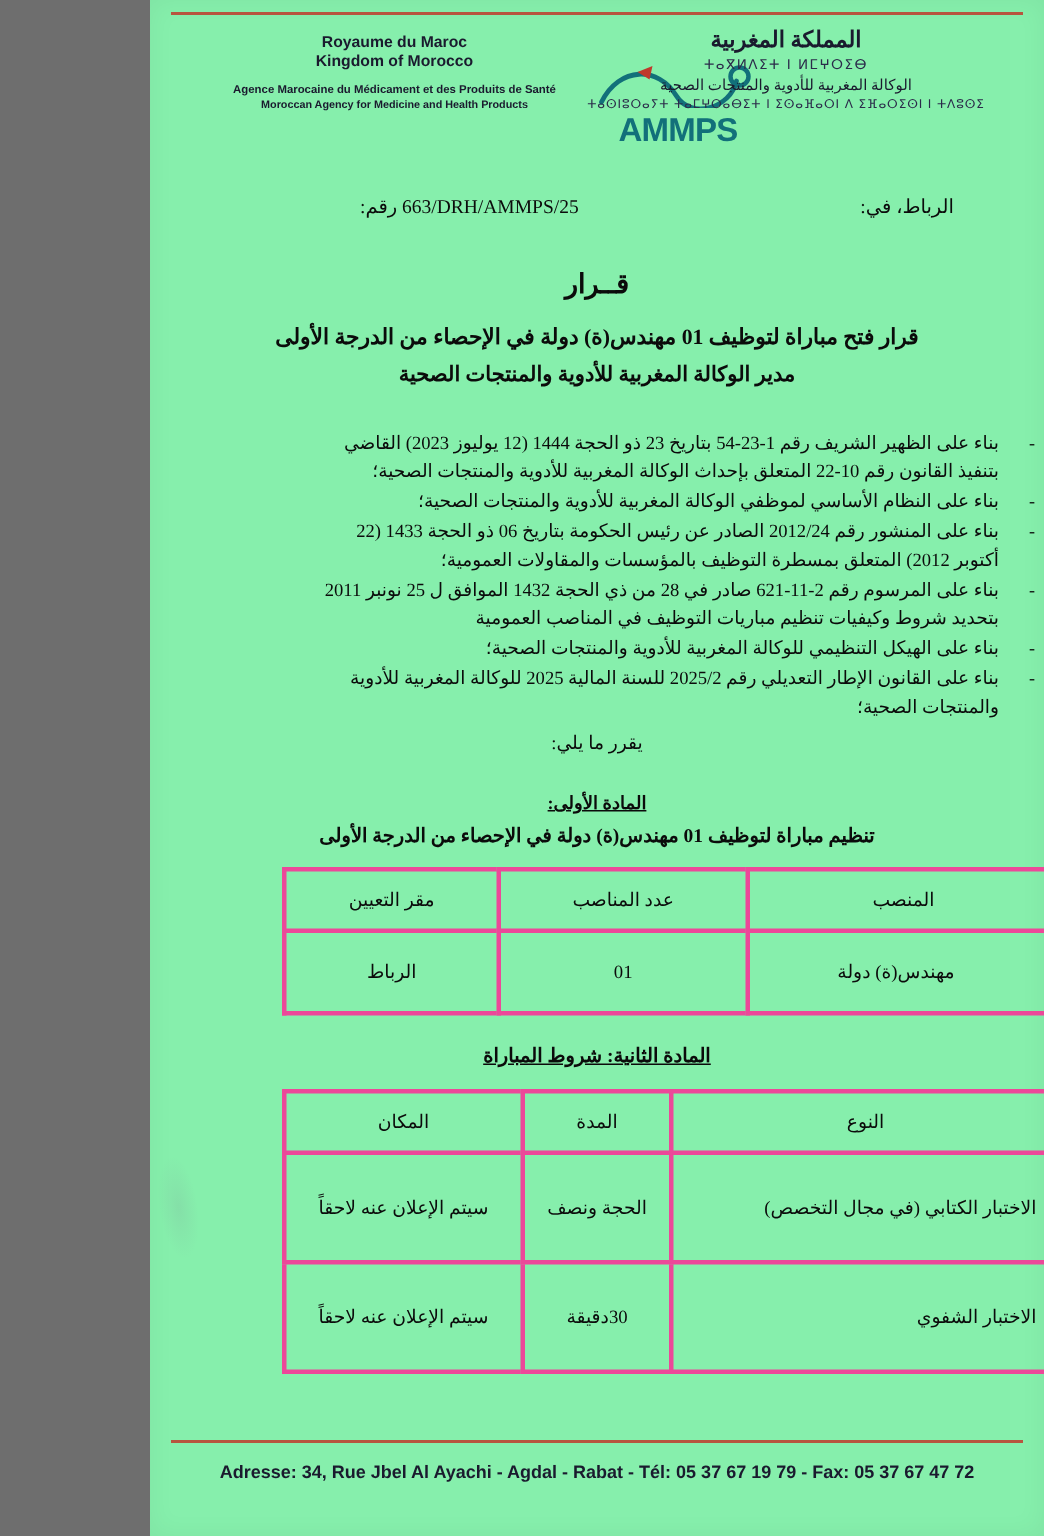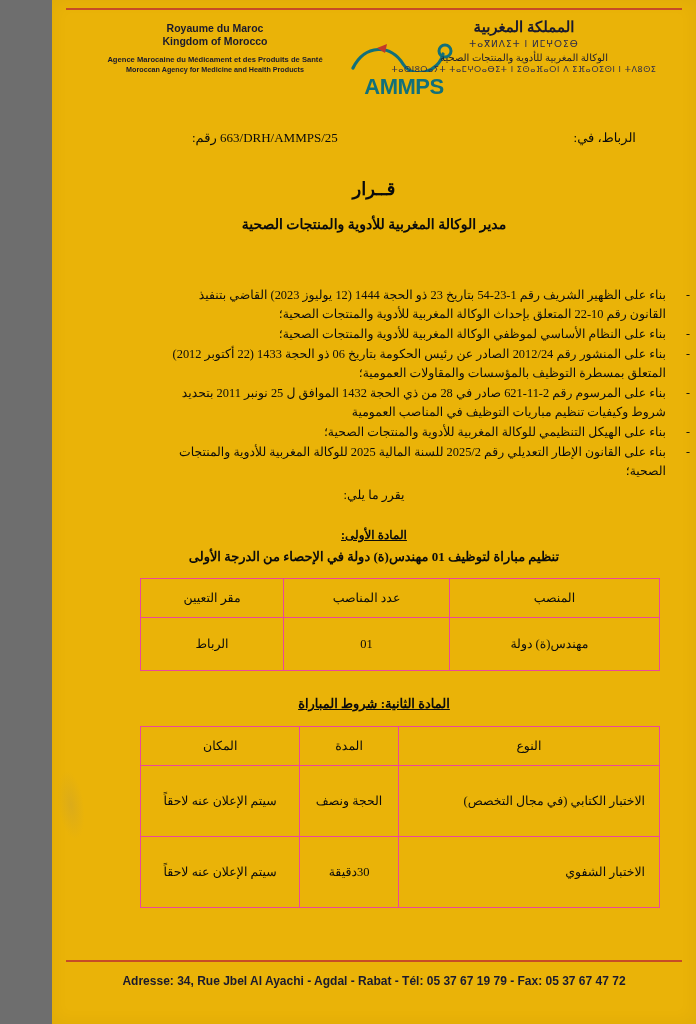--- a/index.html
+++ b/index.html
@@ -4,25 +4,24 @@
 <style>
   html, body {
     margin: 0;
     padding: 0;
     background: #6e6e6e;
   }
   .page {
     position: relative;
     width: 596px;
     height: 1024px;
-    background: #eab308;
+    background: #86efac;
     overflow: hidden;
     font-family: "Liberation Serif", serif;
     color: #0b0b0b;
-    padding-left: 48px;
   }
   
   .page::before {
     content: "";
     position: absolute;
     inset: 0;
     box-shadow: inset 0 0 18px rgba(0,0,0,0.05);
     pointer-events: none;
   }
   .top-rule {
@@ -273,21 +272,21 @@
     width: 520px;
   }
   .tbl2 {
     position: absolute;
     top: 726px;
     left: 88px;
     width: 520px;
   }
   .tbl1 td, .tbl1 th,
   .tbl2 td, .tbl2 th {
-    border: 1px solid #ec4899;
+    border: 3px solid #ec4899;
     text-align: center;
     font-size: 12.5px;
     padding: 6px 4px;
   }
   .tbl1 th { height: 26px; font-weight: normal; }
   .tbl1 td { height: 40px; }
   .tbl2 th { height: 26px; font-weight: normal; }
   .tbl2 td { height: 58px; }
   .tbl2 .type-cell { text-align: right; padding-right: 14px; }
   .tbl1 .post-cell { text-align: center; padding-right: 14px; }
@@ -355,20 +354,21 @@
   <div class="ref-line">
     <div class="ref-num">
       <span class="num">663/DRH/AMMPS/25</span>
       <span>رقم:</span>
     </div>
     <div class="place">الرباط، في:</div>
   </div>
 
   <div class="title-block">
     <div class="t-decision">قــرار</div>
+    <div class="t-main">قرار فتح مباراة لتوظيف 01 مهندس(ة) دولة في الإحصاء من الدرجة الأولى</div>
     <div class="t-sub">مدير الوكالة المغربية للأدوية والمنتجات الصحية</div>
   </div>
 
   <div class="whereas">
     <div class="w-item">
       <span class="w-dash">-</span>
       <span>بناء على الظهير الشريف رقم 1-23-54 بتاريخ 23 ذو الحجة 1444 (12 يوليوز 2023) القاضي بتنفيذ القانون رقم 10-22 المتعلق بإحداث الوكالة المغربية للأدوية والمنتجات الصحية؛</span>
     </div>
     <div class="w-item">
       <span class="w-dash">-</span>

